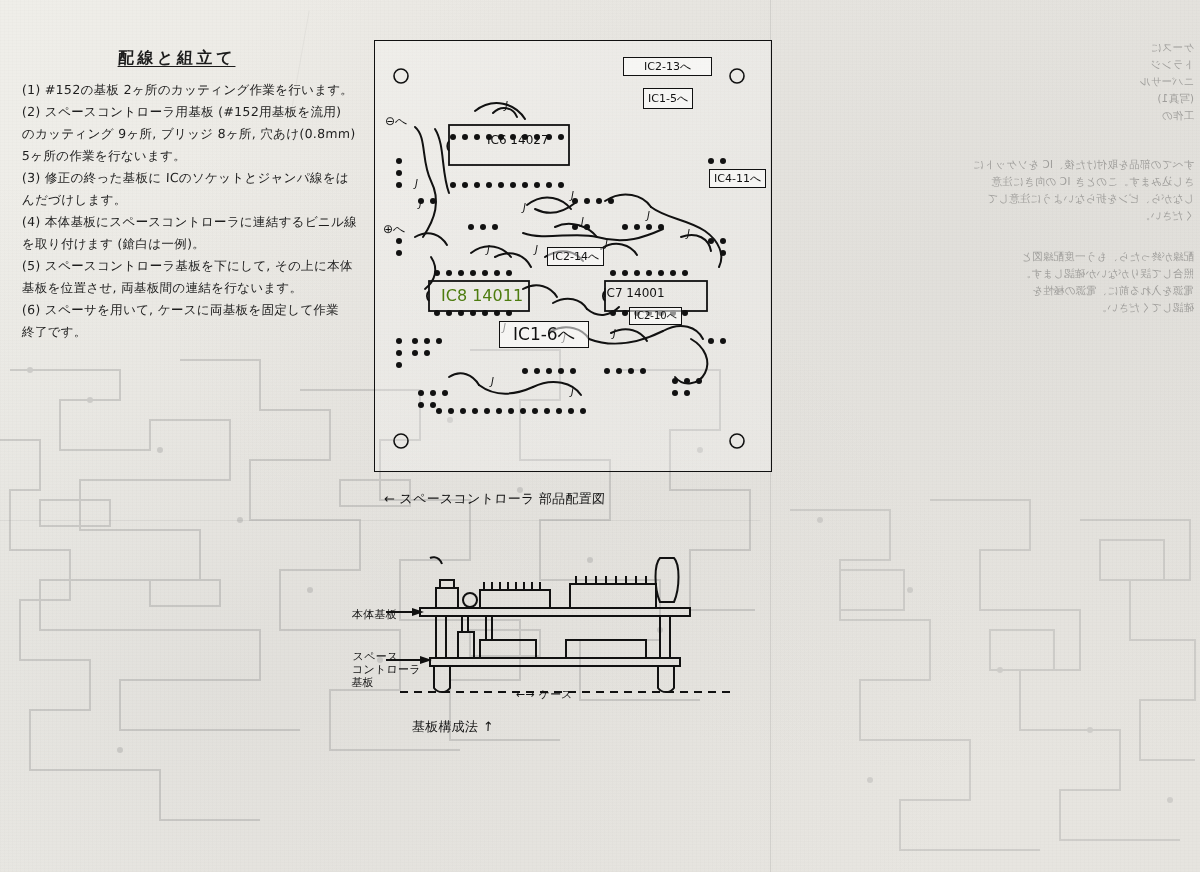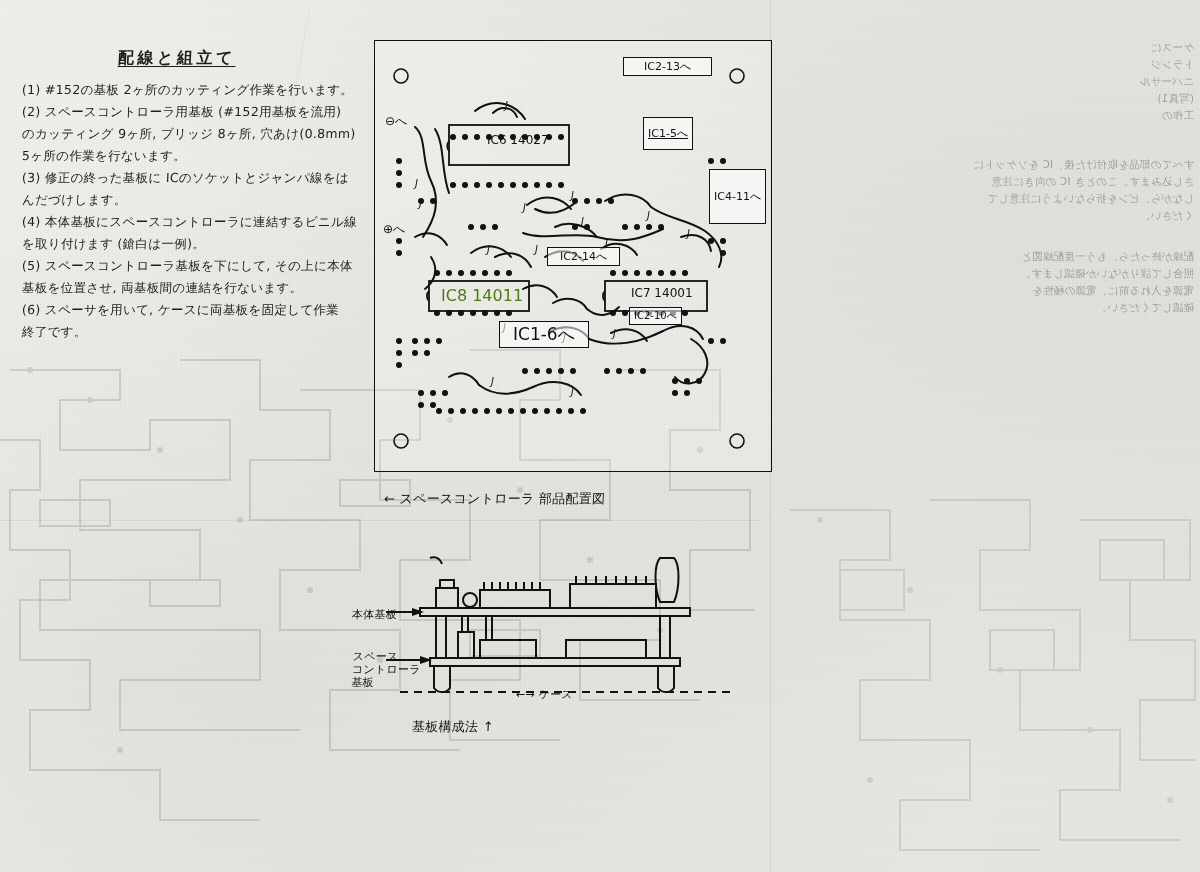--- a/index.html
+++ b/index.html
@@ -371,26 +371,26 @@
       <text x="128" y="290">J</text>
       <text x="188" y="300">J</text>
       <text x="238" y="296">J</text>
       <text x="116" y="344">J</text>
       <text x="196" y="354">J</text>
     </g>
   </svg>
 
   <div class="ic-box" style="position:absolute;left:112px;top:92px;font-size:12px;color:#111;">IC6 14027</div>
   <div class="ic-box" style="position:absolute;left:66px;top:245px;font-size:16px;color:#4d7c0f;">IC8 14011</div>
-  <div class="ic-box" style="position:absolute;left:256px;top:245px;font-size:12px;color:#111;">IC7 14001</div>
+  <div class="ic-box" style="position:absolute;left:228px;top:245px;font-size:12px;color:#111;">IC7 14001</div>
 
   <div style="position:absolute;left:248px;top:16px;border:1.4px solid #111;padding:1px 20px;font-size:11px;color:#111;background:rgba(255,255,255,.55);">IC2-13へ</div>
-  <div style="position:absolute;left:268px;top:76px;border:1.4px solid #111;padding:8px 4px;font-size:11px;color:#111;background:rgba(255,255,255,.55);text-decoration:underline;">IC1-5へ</div>
-  <div style="position:absolute;left:334px;top:128px;border:1.4px solid #111;padding:19px 4px;font-size:11px;color:#111;background:rgba(255,255,255,.55);">IC4-11へ</div>
-  <div style="position:absolute;left:172px;top:206px;border:1.4px solid #111;padding:1px 12px;font-size:11px;color:#111;background:rgba(255,255,255,.55);">IC2-14へ</div>
+  <div style="position:absolute;left:268px;top:47px;border:1.4px solid #111;padding:2px 4px;font-size:11px;color:#111;background:rgba(255,255,255,.55);">IC1-5へ</div>
+  <div style="position:absolute;left:334px;top:128px;border:1.4px solid #111;padding:1px 4px;font-size:11px;color:#111;background:rgba(255,255,255,.55);">IC4-11へ</div>
+  <div style="position:absolute;left:172px;top:206px;border:1.4px solid #111;padding:1px 4px;font-size:11px;color:#111;background:rgba(255,255,255,.55);">IC2-14へ</div>
   <div style="position:absolute;left:124px;top:280px;border:1.4px solid #111;padding:1px 13px;font-size:17px;color:#111;background:rgba(255,255,255,.55);">IC1-6へ</div>
   <div style="position:absolute;left:254px;top:266px;border:1.4px solid #111;padding:1px 4px;font-size:10px;color:#111;background:rgba(255,255,255,.55);">IC2-10へ</div>
 
   <div style="position:absolute;left:10px;top:72px;font-size:12px;color:#111;">⊖へ</div>
   <div style="position:absolute;left:8px;top:180px;font-size:12px;color:#111;">⊕へ</div>
 </div>
 
 <div id="pcb-caption" class="hand">
   <span>←</span>
   <span>スペースコントローラ 部品配置図</span>

